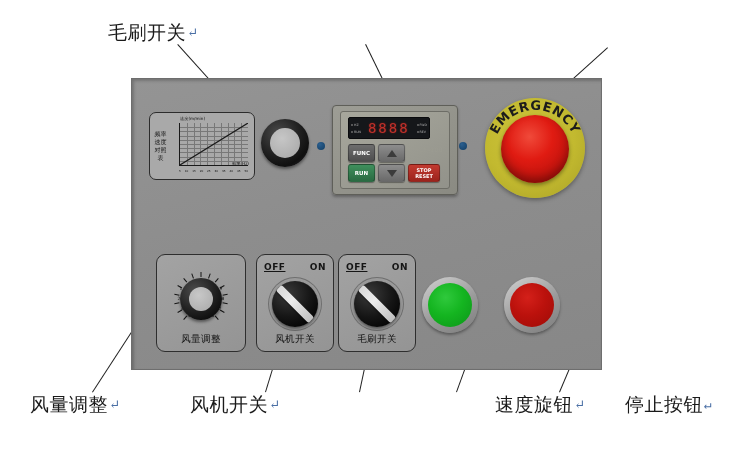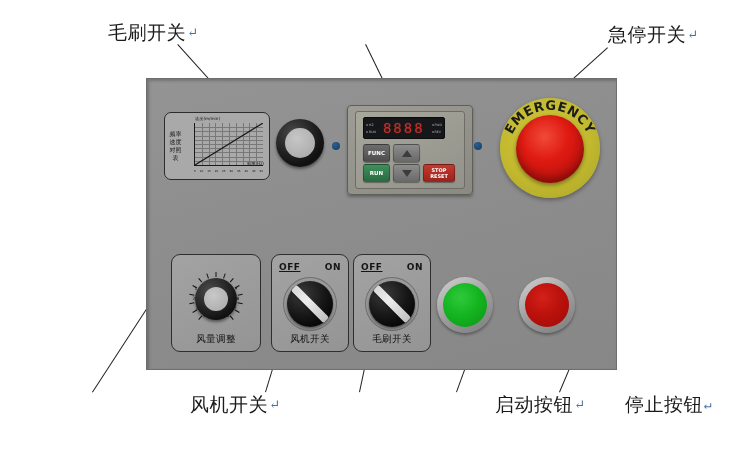--- a/index.html
+++ b/index.html
@@ -15,21 +15,21 @@
     position:absolute;color:#1a1a1a;font-size:19px;white-space:nowrap;
     font-family:"Liberation Serif","DejaVu Serif",serif;letter-spacing:.5px;
   }
   .pilcrow{color:#4a6fa5;font-size:13px;vertical-align:2px;margin-left:1px;}
 
   
   .leader{position:absolute;transform-origin:0 0;height:0;border-top:1.3px solid #202020;}
 
   
   .panel{
-    position:absolute;left:146px;top:78px;width:469px;height:290px;
+    position:absolute;left:131px;top:78px;width:469px;height:290px;
     background:linear-gradient(165deg,#949494 0%,#8d8d8d 45%,#878787 100%);
     border:1px solid #6e6e6e;
     box-shadow:2px 2px 3px rgba(0,0,0,.22) inset;
   }
 
   
   .chart-plate{
     position:absolute;left:17px;top:33px;width:106px;height:68px;
     background:#a9a9a9;border:1.5px solid #2c2c2c;border-radius:7px;
     box-sizing:border-box;display:flex;padding:3px 4px;
@@ -372,26 +372,26 @@
     </div>
     <div class="push push-red" style="left:372px;top:198px;">
       <div class="push-face"></div>
     </div>
 
   </div>
 
   <div class="callout" style="left:108px;top:20px;">
     <span>毛刷开关</span><span class="pilcrow">↵</span>
   </div>
-  <div class="callout" style="left:608px;top:22px;">
-    <span>急停开关</span><span class="pilcrow">↵</span>
+  <div class="callout" style="left:30px;top:392px;">
+    <span>风量调整</span><span class="pilcrow">↵</span>
   </div>
   <div class="callout" style="left:190px;top:392px;">
     <span>风机开关</span><span class="pilcrow">↵</span>
   </div>
   <div class="callout" style="left:495px;top:392px;">
-    <span>启动按钮</span><span class="pilcrow">↵</span>
+    <span>速度旋钮</span><span class="pilcrow">↵</span>
   </div>
   <div class="callout" style="left:625px;top:392px;font-family:Liberation Mono, monospace;">
     <span>停止按钮</span><span class="pilcrow">↵</span>
   </div>
 
 </div>
 
 </body></html>

